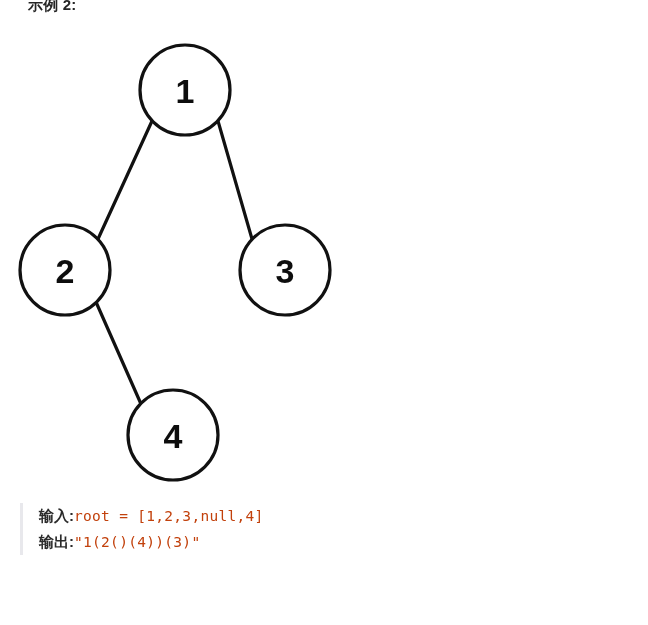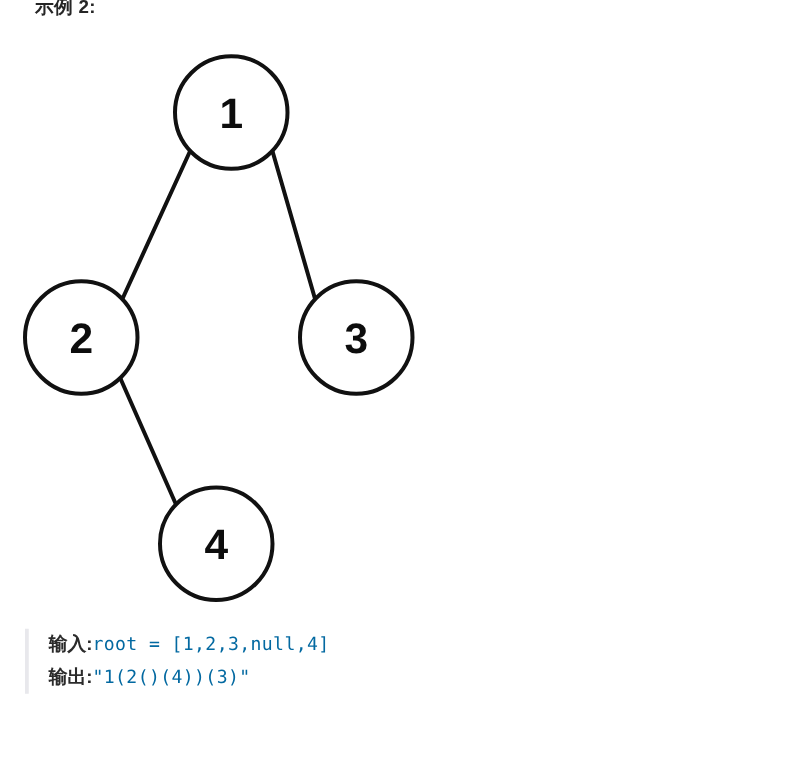--- a/index.html
+++ b/index.html
@@ -75,21 +75,21 @@
     color: #9a9a9e;
     white-space: normal;
   }
   .desc-label {
     font-weight: bold;
     color: #2b2b2b;
   }
   .mono {
     font-family: "DejaVu Sans Mono", "Liberation Mono", monospace;
     font-size: 14.5px;
-    color: #0369a1;
+    color: #c2410c;
     letter-spacing: 0.3px;
   }
   .cn-text {
     color: #9a9a9e;
     letter-spacing: 0.3px;
   }
 </style>
 </head>
 <body>
 

